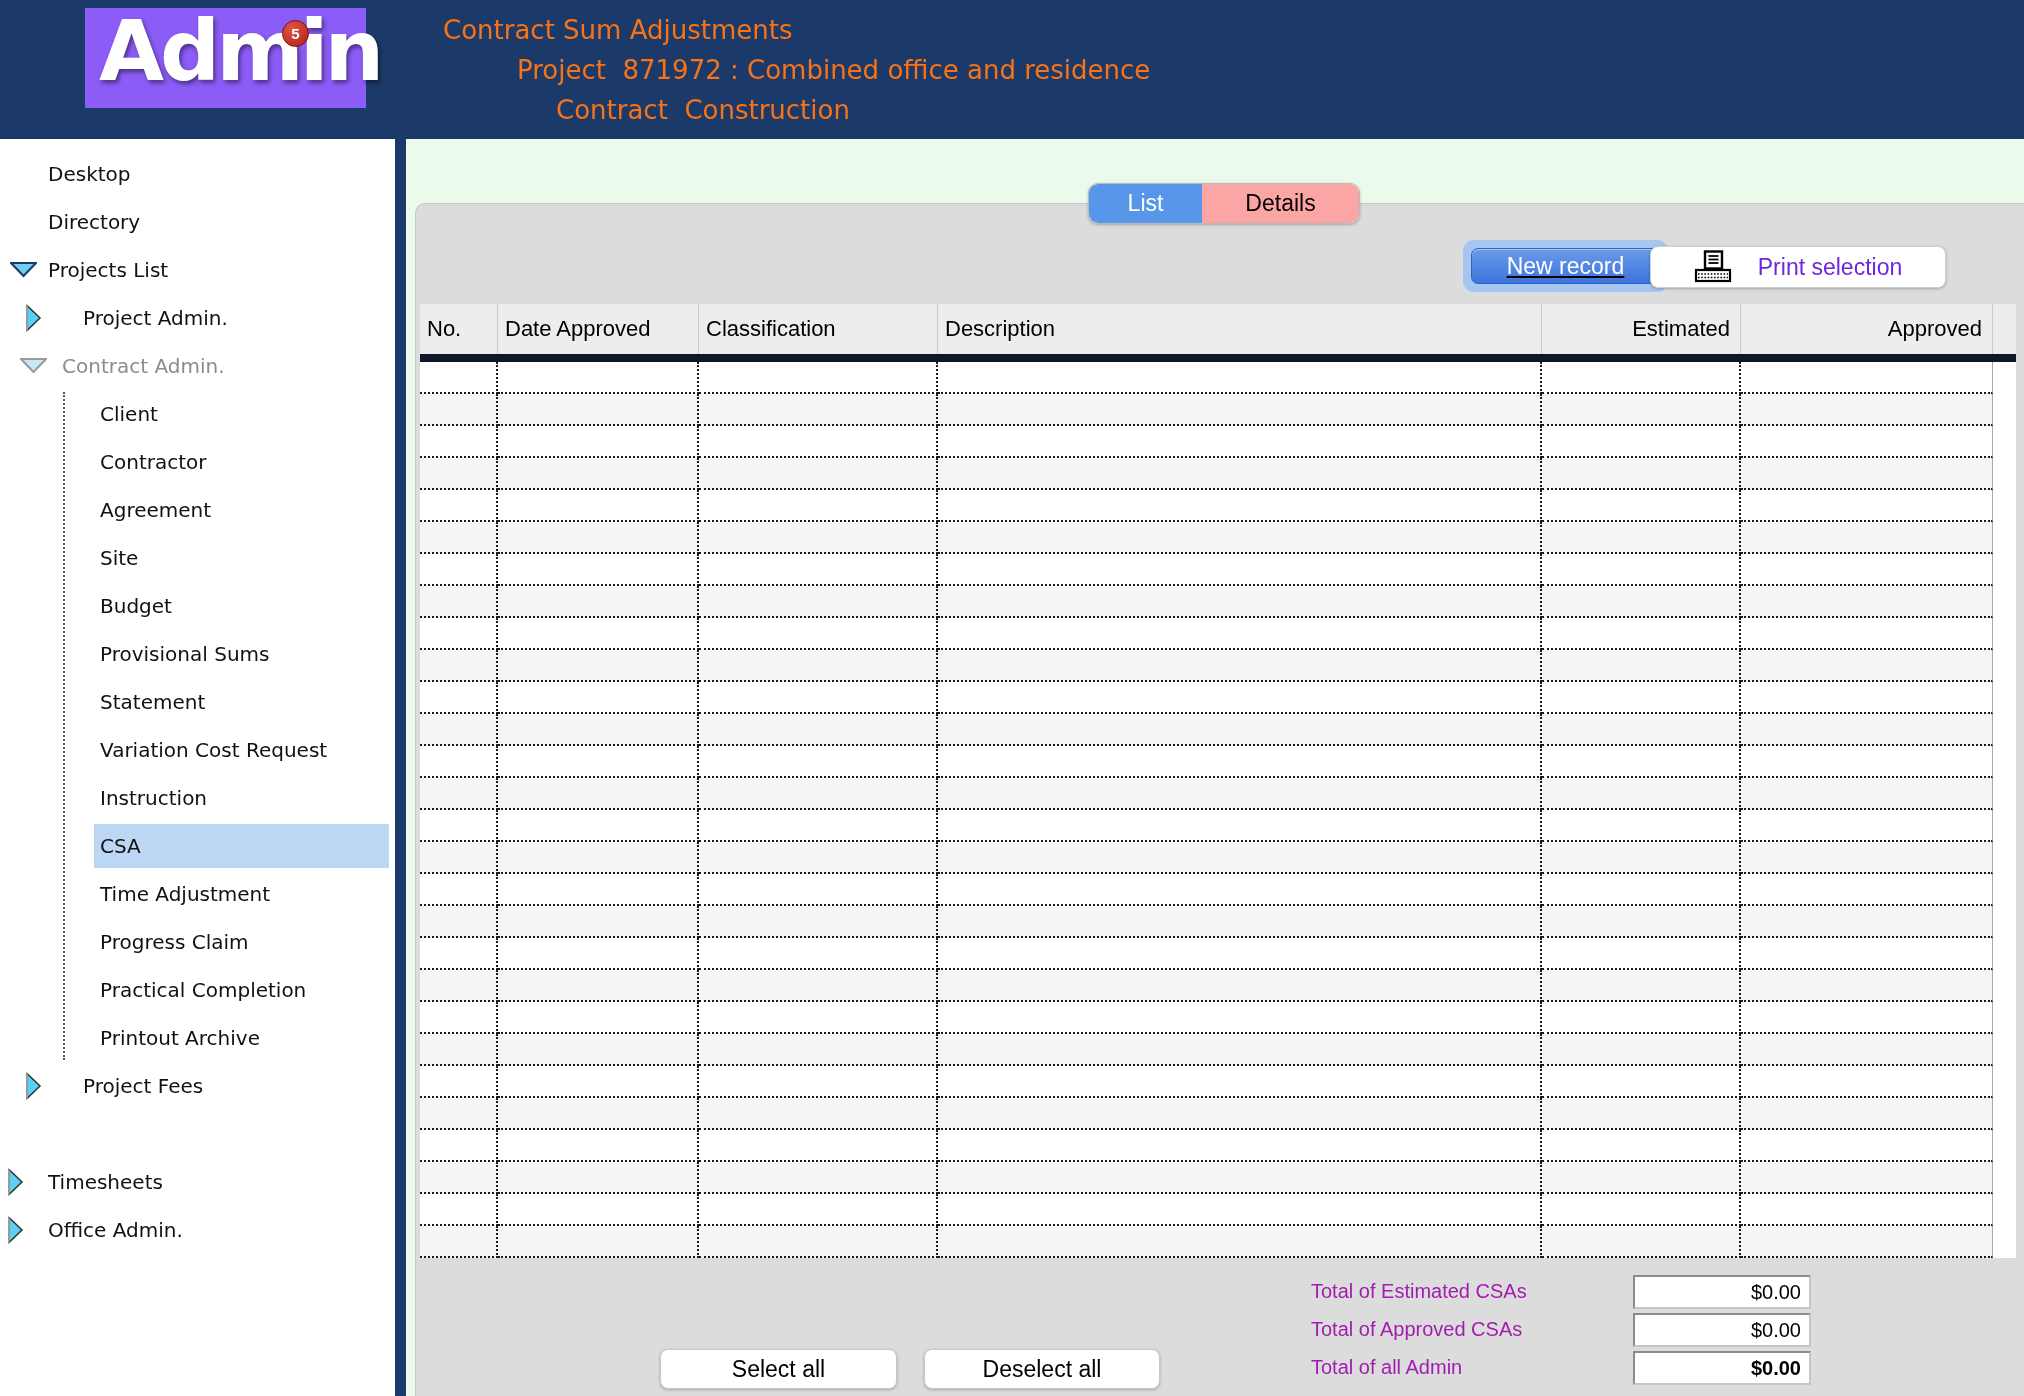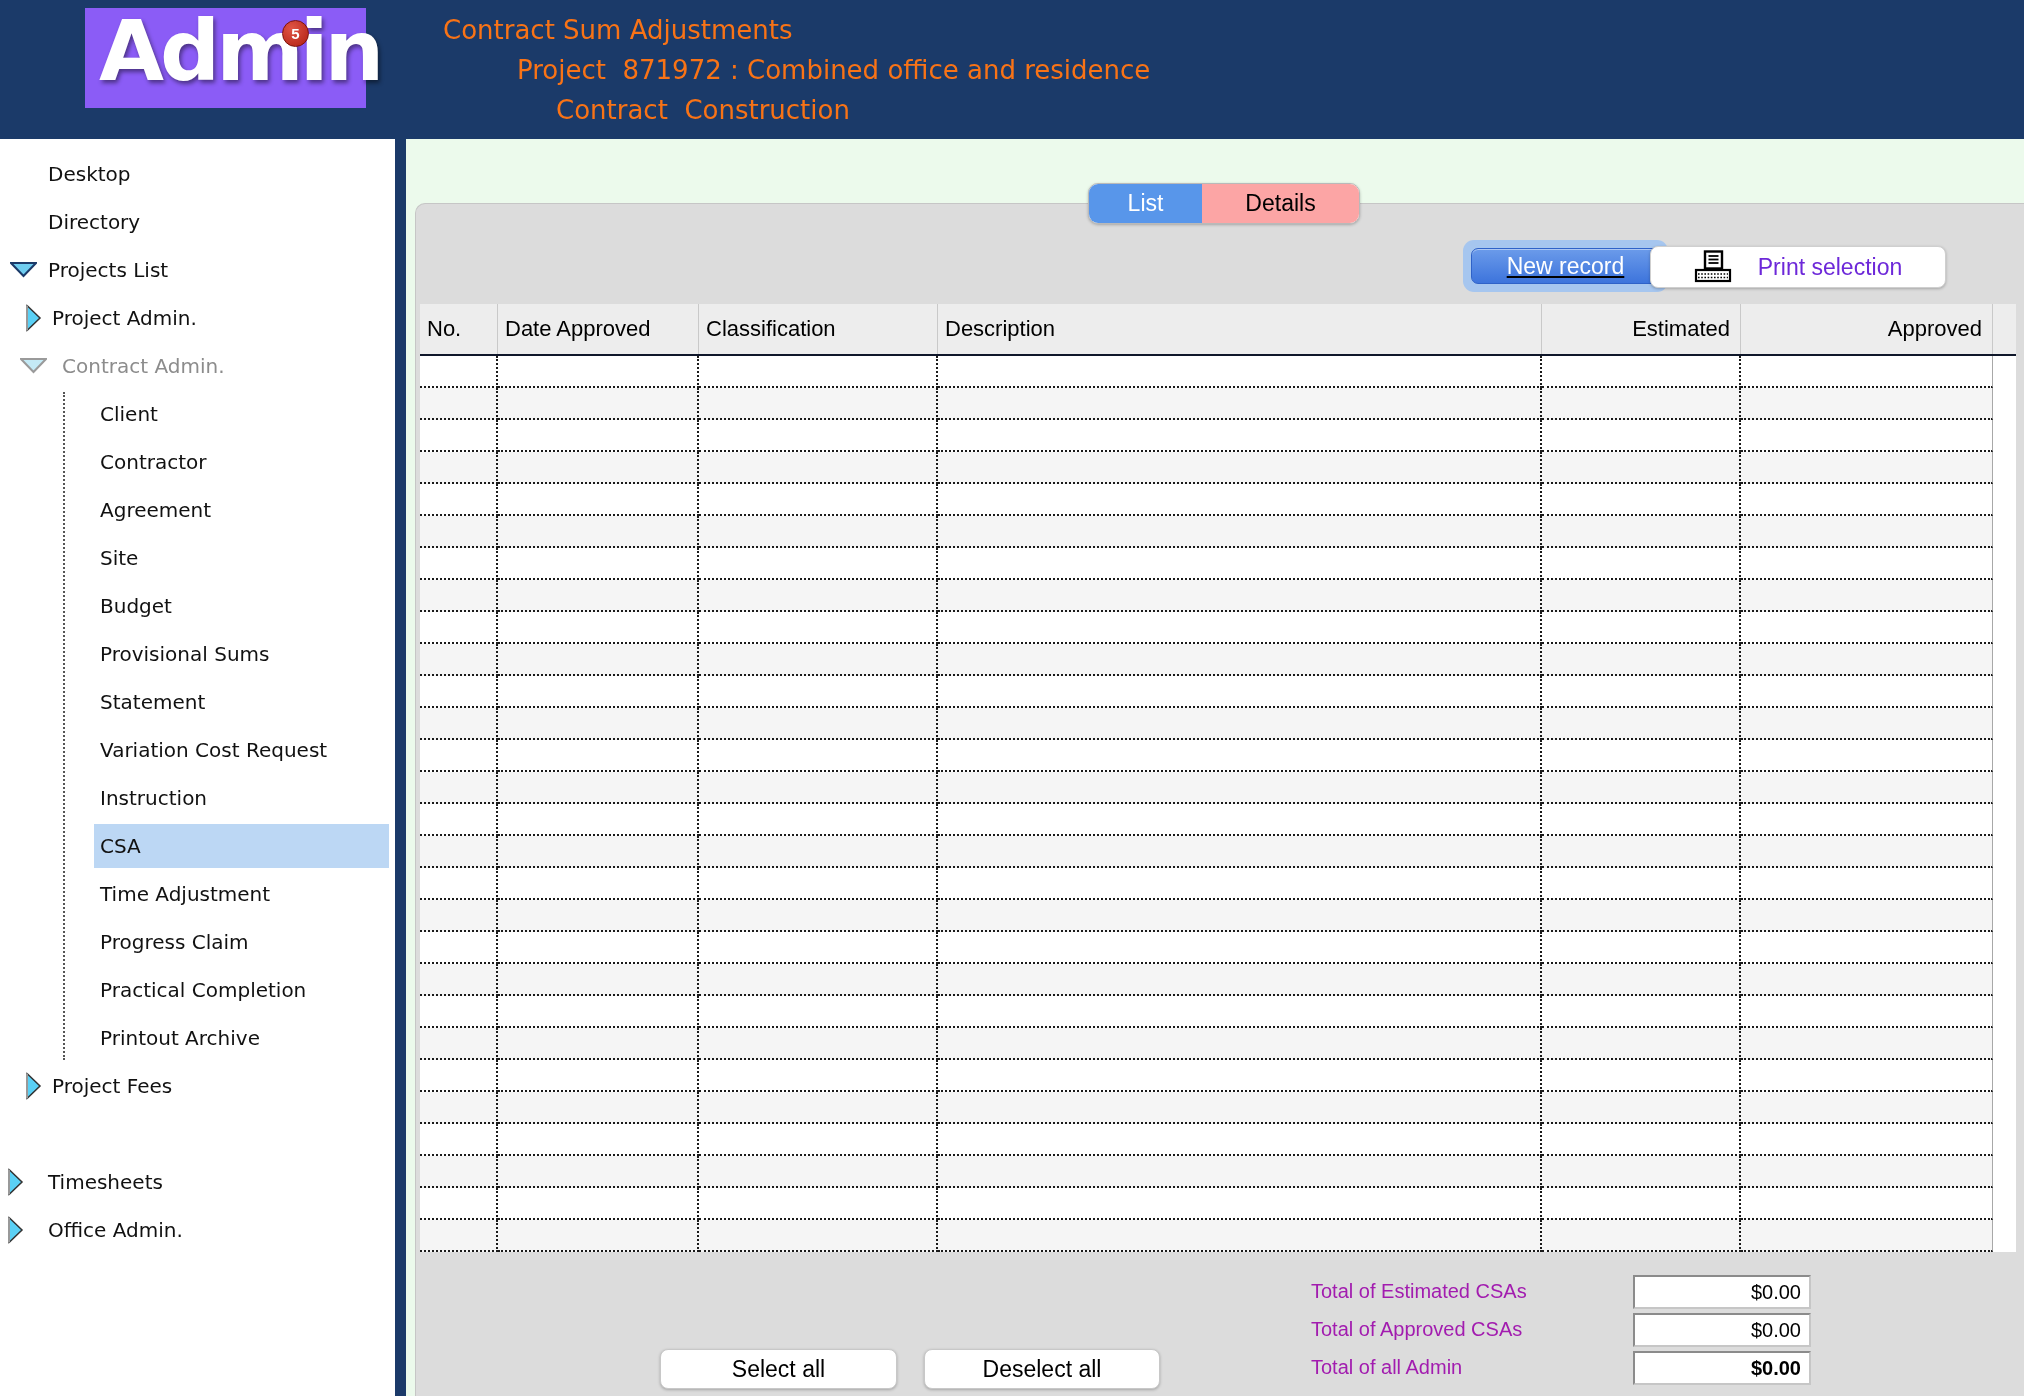--- a/index.html
+++ b/index.html
@@ -21,21 +21,21 @@
   .t-line.l2{padding-left:74px;}
   .t-line.l3{padding-left:113px;}
 
   
   .sidebar{position:absolute;left:0;top:139px;width:395px;height:1257px;background:#fff;
        font-family:"DejaVu Sans",sans-serif;padding-top:11px;box-sizing:border-box;}
   .divider{position:absolute;left:395px;top:139px;width:11px;height:1257px;background:#1b3a69;}
   .nav-item{position:relative;height:48px;display:flex;align-items:center;font-size:20px;color:#111;}
   .nav-item .lbl{white-space:nowrap;}
   .lvl0 .lbl{margin-left:48px;}
-  .lvl1 .lbl{margin-left:52px;}
+  .lvl1 .lbl{margin-left:83px;}
   .lvl1g .lbl{margin-left:62px;color:#8c8c8c;}
   .lvl2 .lbl{display:flex;align-items:center;box-sizing:border-box;height:44px;
        margin-left:94px;width:295px;padding-left:6px;}
   .lvl2.selected .lbl{background:#bcd7f4;}
   .tri{position:absolute;top:50%;transform:translateY(-50%);}
   .lvl0 .tri-down{left:10px;}
   .lvl1g .tri-down{left:20px;}
   .lvl1 .tri-right{left:26px;}
   .lvl0 .tri-right{left:8px;}
   .tree-line{position:absolute;left:63px;top:253px;height:668px;border-left:2px dotted #555;}
@@ -63,21 +63,21 @@
        display:flex;align-items:center;justify-content:center;
        box-shadow:inset 0 1px 0 rgba(255,255,255,.45);box-sizing:border-box;}
   .print-btn{position:absolute;left:1650px;top:246px;width:296px;height:42px;background:#fff;
        border:1px solid #cfcfcf;border-radius:8px;box-shadow:0 1px 3px rgba(0,0,0,.25);
        display:flex;align-items:center;justify-content:center;gap:26px;font-size:23px;color:#6d28d9;
        box-sizing:border-box;}
 
   
   .table{position:absolute;left:420px;top:304px;width:1596px;}
   .t-head{display:grid;grid-template-columns:78px 201px 239px 604px 199px 252px 23px;
-       height:50px;background:#ededed;border-bottom:2px solid #0f172a;font-size:22px;color:#000;}
+       height:50px;background:#ededed;border-bottom:8px solid #0f172a;font-size:22px;color:#000;}
   .h-cell{display:flex;align-items:center;padding:0 7px;border-right:1px solid #c9c9c9;
        box-sizing:border-box;white-space:nowrap;}
   .h-cell.num{justify-content:flex-end;padding-right:10px;}
   .h-cell:last-child{border-right:none;}
   .t-body{}
   .t-row{display:grid;grid-template-columns:78px 201px 239px 604px 199px 252px 23px;height:32px;}
   .t-row .c{box-sizing:border-box;border-bottom:2px dotted #1a1a1a;background:#fff;}
   .t-row.alt .c{background:#f5f5f5;}
   .t-row .c0,.t-row .c1,.t-row .c2,.t-row .c3,.t-row .c4{border-right:2px dotted #1a1a1a;}
   .t-row .c5{border-right:1px solid #a8a8a8;}

